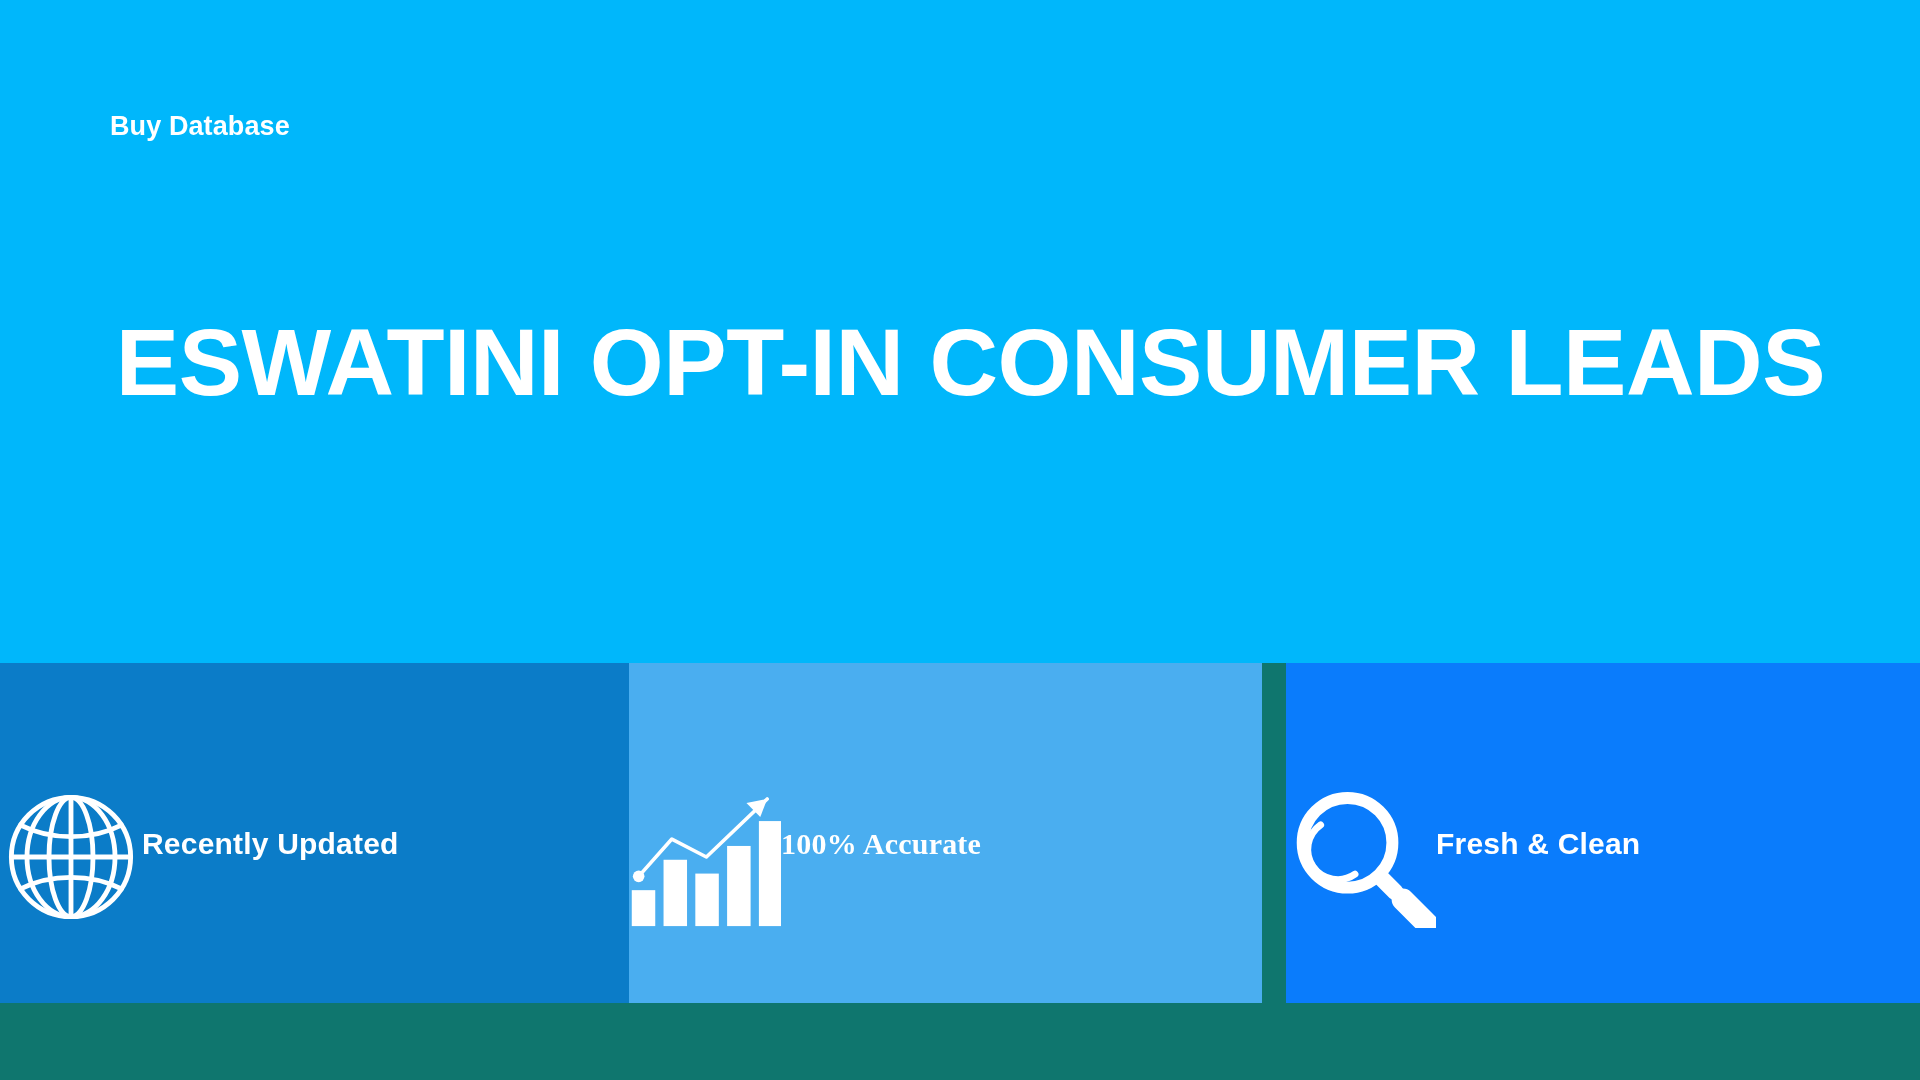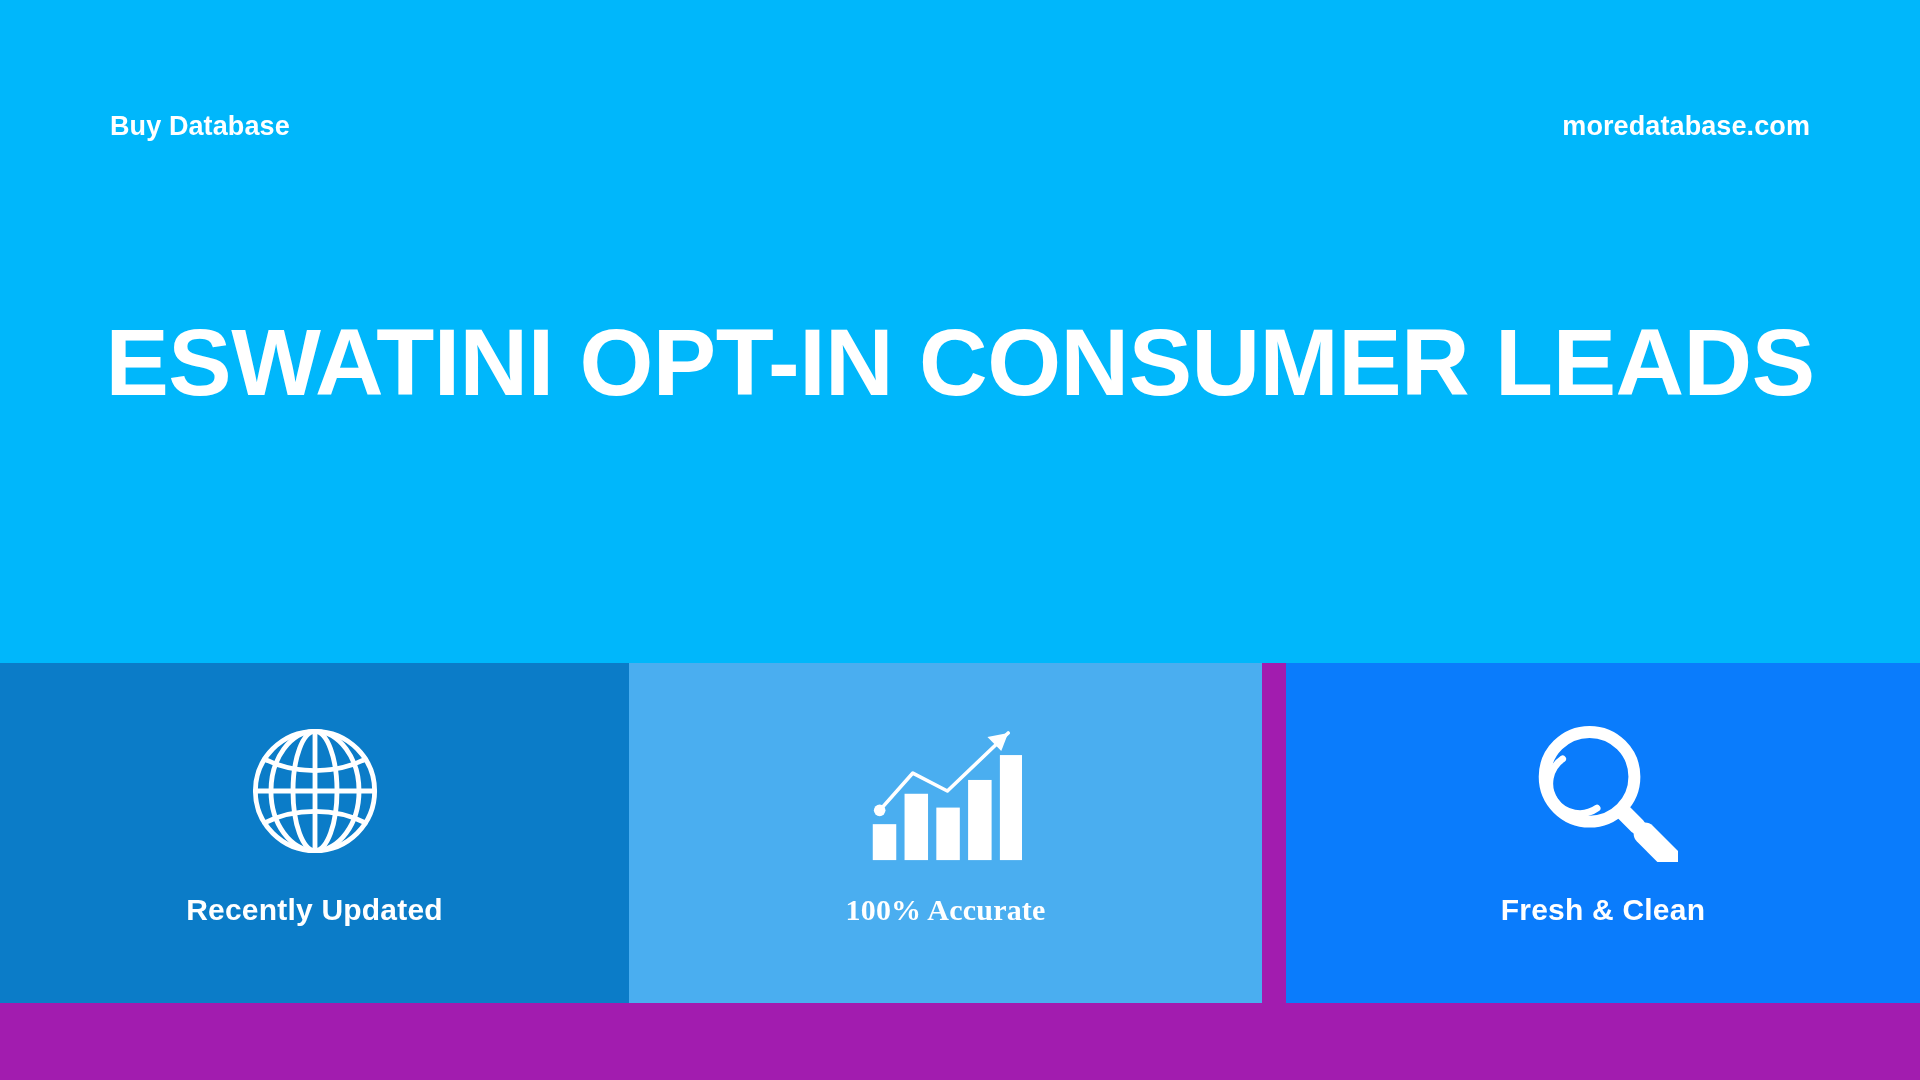--- a/index.html
+++ b/index.html
@@ -11,21 +11,21 @@
   body {
     font-family: "Liberation Sans", sans-serif;
     -webkit-font-smoothing: antialiased;
   }
 
   #banner {
     position: relative;
     width: 1920px;
     height: 1080px;
     overflow: hidden;
-    background: #a21caf;
+    background: #0f766e;
   }
 
   
   .header {
     position: absolute;
     left: 0;
     top: 0;
     width: 1920px;
     height: 663px;
     background: #00b7fb;
@@ -61,21 +61,21 @@
     letter-spacing: 0.1px;
     line-height: 44px;
     white-space: nowrap;
   }
 
   .headline {
     position: absolute;
     left: 95px;
     right: 95px;
     top: 300px;
-    text-align: center;
+    text-align: right;
     font-size: 95px;
     font-weight: bold;
     color: #ffffff;
     line-height: 1.32;
     letter-spacing: -0.5px;
     text-transform: uppercase;
   }
 
   
   .features {
@@ -84,21 +84,21 @@
     top: 663px;
     width: 1920px;
     height: 417px;
     display: flex;
   }
 
   .feature {
     position: relative;
     height: 340px;
     display: flex;
-    flex-direction: column;
+    flex-direction: row;
     align-items: center;
   }
 
   .feature.f1 { width: 637px; background: #0b7cc8; }
   .feature.f2 { width: 641px; background: #4aaef0; font-family: Liberation Serif, serif; }
   .feature.f3 { width: 642px; background: #0a7cfc; margin-left: 24px; }
 
   .feature-icon {
     margin-top: 48px;
     height: 160px;
@@ -118,21 +118,20 @@
 </style>
 </head>
 <body>
 
 <div id="banner">
 
   <div class="header">
 
     <div class="header-bar">
       <div class="brand-left">Buy Database</div>
-      <div class="brand-right">moredatabase.com</div>
     </div>
 
     <div class="headline">ESWATINI OPT-IN CONSUMER LEADS</div>
   </div>
 
   <div class="features">
 
     <div class="feature f1">
       <div class="feature-icon">
         <svg width="142" height="142" viewBox="0 0 100 100" aria-hidden="true">

